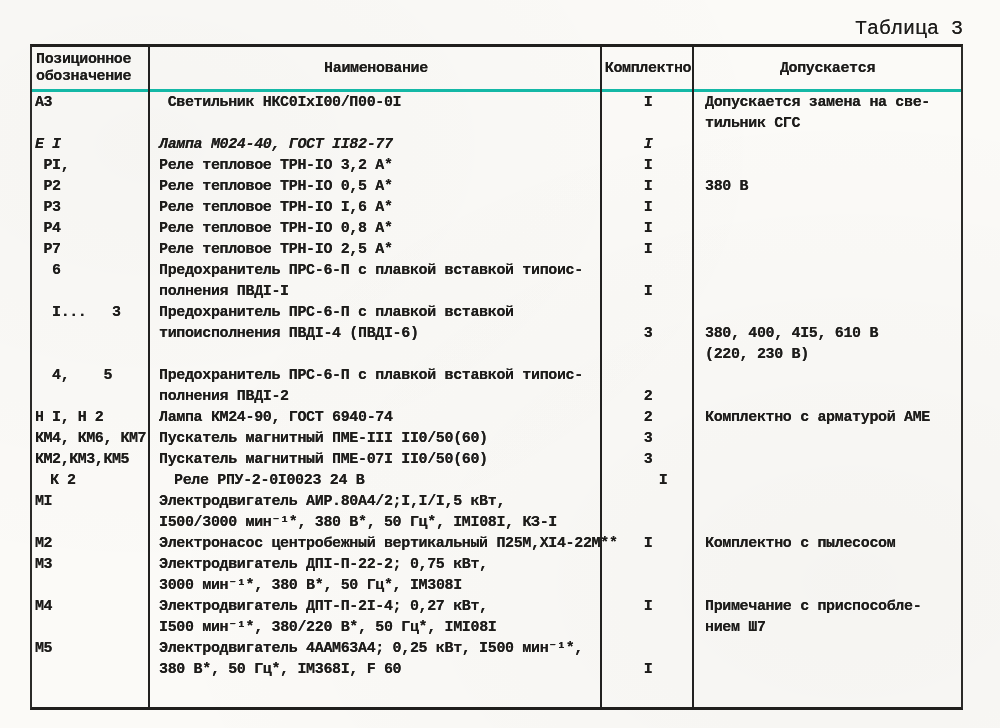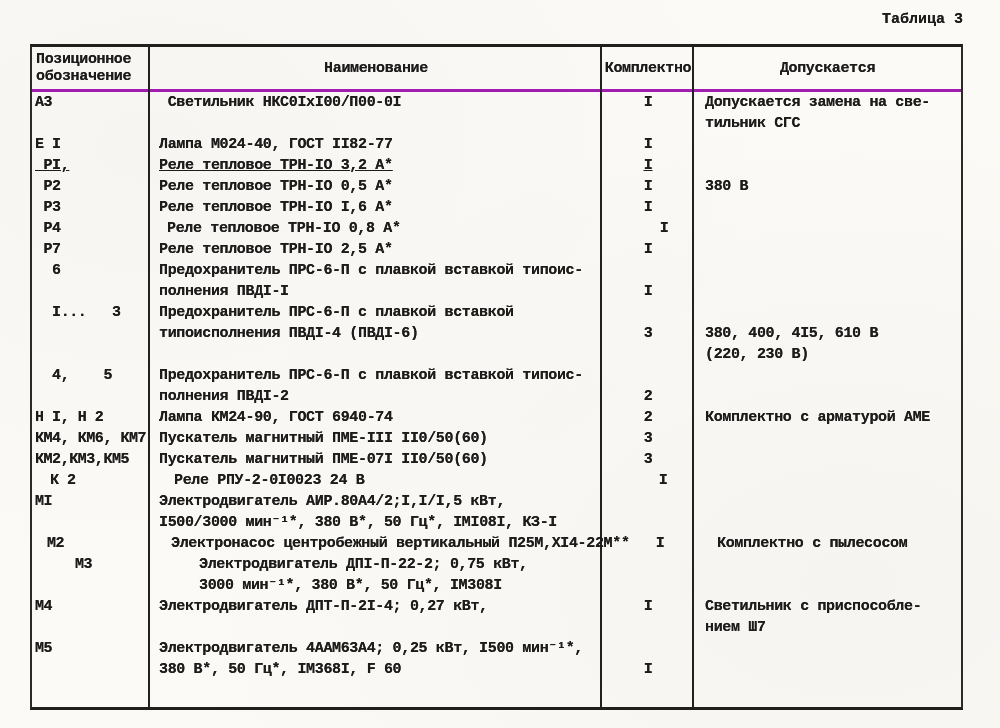--- a/index.html
+++ b/index.html
@@ -7,40 +7,40 @@
     width:1000px;height:728px;overflow:hidden;
     background:#fbfaf7;
     background-image:
       radial-gradient(ellipse at 15% 20%, rgba(0,0,0,0.02), transparent 55%),
       radial-gradient(ellipse at 85% 80%, rgba(0,0,0,0.025), transparent 60%);
     font-family:"Liberation Mono","DejaVu Sans Mono",monospace;
     color:#1d1c1a;
   }
   .page{position:relative;width:1000px;height:728px;}
   .doc-title{
-    position:absolute;top:11px;right:37px;
-    font-size:15px;font-weight:700;letter-spacing:0;
+    position:absolute;top:17px;right:37px;
+    font-size:20px;font-weight:400;letter-spacing:0;
     text-shadow:0 0 0.5px rgba(25,25,25,.85);
     white-space:pre;
   }
   .table{
     position:absolute;left:30px;top:44px;width:933px;height:666px;
     border-top:3px solid #201f1d;
     border-bottom:3px solid #201f1d;
     border-left:2px solid #2b2a28;
     border-right:2px solid #2b2a28;
     box-sizing:border-box;
   }
   .vline{position:absolute;top:0;bottom:0;width:2px;background:#222120;}
   .vline.v1{left:116px;}
   .vline.v2{left:568px;}
   .vline.v3{left:660px;}
   .thead{
     display:grid;grid-template-columns:118px 452px 92px 1fr;
-    height:42px;border-bottom:3px solid #a21caf;box-sizing:content-box;
+    height:42px;border-bottom:3px solid #14b8a6;box-sizing:content-box;
   }
   .th{
     font-size:15px;font-weight:700;letter-spacing:-0.35px;
     text-shadow:0 0 0.5px rgba(25,25,25,.85);
     display:flex;align-items:center;justify-content:center;
     white-space:pre-line;line-height:17px;
   }
   .th.pos-h{justify-content:flex-start;padding-left:4px;}
   .tbody{position:relative;}
   .row{display:grid;grid-template-columns:118px 452px 92px 1fr;}
@@ -84,33 +84,33 @@
             <div class="line"> Светильник НКС0IхI00/П00-0I</div>
           </div>
           <div class="cell qty">
             <div class="line">I</div>
           </div>
           <div class="cell note">
             <div class="line">Допускается замена на све-</div>
             <div class="line">тильник СГС</div>
           </div>
         </div>
-        <div class="row" style="height: 21px;">
+        <div class="row" style="height: 21px; font-style: italic;">
           <div class="cell pos">
             <div class="line">Е I</div>
           </div>
           <div class="cell name">
             <div class="line">Лампа М024-40, ГОСТ II82-77</div>
           </div>
           <div class="cell qty">
             <div class="line">I</div>
           </div>
           <div class="cell note"></div>
         </div>
-        <div class="row" style="height: 21px; text-decoration: underline;">
+        <div class="row" style="height: 21px;">
           <div class="cell pos">
             <div class="line"> РI,</div>
           </div>
           <div class="cell name">
             <div class="line">Реле тепловое ТРН-IО 3,2 А*</div>
           </div>
           <div class="cell qty">
             <div class="line">I</div>
           </div>
           <div class="cell note"></div>
@@ -134,21 +134,21 @@
             <div class="line"> Р3</div>
           </div>
           <div class="cell name">
             <div class="line">Реле тепловое ТРН-IО I,6 А*</div>
           </div>
           <div class="cell qty">
             <div class="line">I</div>
           </div>
           <div class="cell note"></div>
         </div>
-        <div class="row" style="height: 21px; gap: 8px;">
+        <div class="row" style="height: 21px;">
           <div class="cell pos">
             <div class="line"> Р4</div>
           </div>
           <div class="cell name">
             <div class="line">Реле тепловое ТРН-IО 0,8 А*</div>
           </div>
           <div class="cell qty">
             <div class="line">I</div>
           </div>
           <div class="cell note"></div>
@@ -261,57 +261,58 @@
           <div class="cell pos">
             <div class="line">МI</div>
           </div>
           <div class="cell name">
             <div class="line">Электродвигатель АИР.80А4/2;I,I/I,5 кВт,</div>
             <div class="line">I500/3000 мин⁻¹*, 380 В*, 50 Гц*, IМI08I, КЗ-I</div>
           </div>
           <div class="cell qty"></div>
           <div class="cell note"></div>
         </div>
-        <div class="row" style="height: 21px; margin-left: 12px;">
+        <div class="row" style="height: 21px;">
           <div class="cell pos">
             <div class="line">М2</div>
           </div>
           <div class="cell name">
             <div class="line">Электронасос центробежный вертикальный П25М,ХI4-22М**</div>
           </div>
           <div class="cell qty">
             <div class="line">I</div>
           </div>
           <div class="cell note">
             <div class="line">Комплектно с пылесосом</div>
           </div>
         </div>
-        <div class="row" style="height: 42px; padding-left: 40px;">
+        <div class="row" style="height: 42px;">
           <div class="cell pos">
             <div class="line">М3</div>
           </div>
           <div class="cell name">
             <div class="line">Электродвигатель ДПI-П-22-2; 0,75 кВт,</div>
             <div class="line">3000 мин⁻¹*, 380 В*, 50 Гц*, IМ308I</div>
           </div>
           <div class="cell qty"></div>
           <div class="cell note"></div>
         </div>
         <div class="row" style="height: 42px;">
           <div class="cell pos">
             <div class="line">М4</div>
           </div>
           <div class="cell name">
             <div class="line">Электродвигатель ДПТ-П-2I-4; 0,27 кВт,</div>
-          </div>
-          <div class="cell qty">
-            <div class="line">I</div>
-          </div>
-          <div class="cell note">
-            <div class="line">Светильник с приспособле-</div>
+            <div class="line">I500 мин⁻¹*, 380/220 В*, 50 Гц*, IМI08I</div>
+          </div>
+          <div class="cell qty">
+            <div class="line">I</div>
+          </div>
+          <div class="cell note">
+            <div class="line">Примечание с приспособле-</div>
             <div class="line">нием Ш7</div>
           </div>
         </div>
         <div class="row" style="height: 63px;">
           <div class="cell pos">
             <div class="line">М5</div>
           </div>
           <div class="cell name">
             <div class="line">Электродвигатель 4ААМ63А4; 0,25 кВт, I500 мин⁻¹*,</div>
             <div class="line">380 В*, 50 Гц*, IМ368I, F 60</div>

